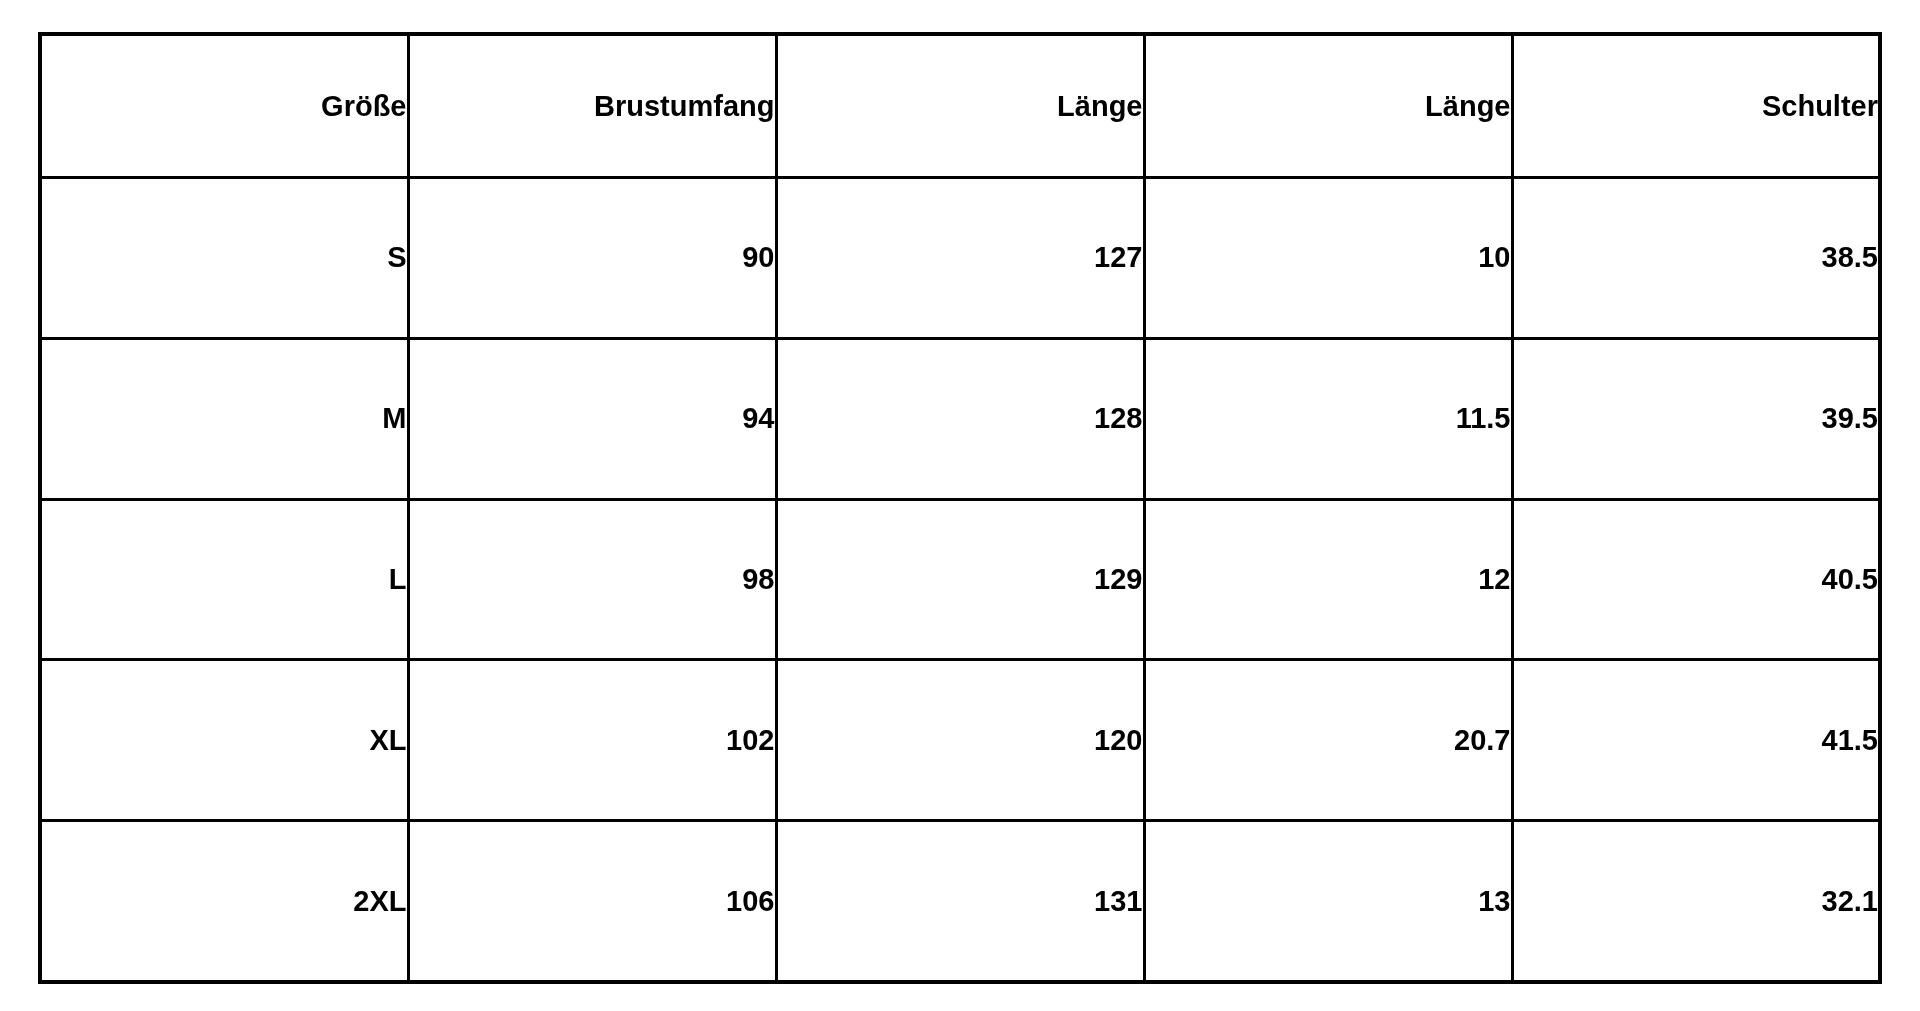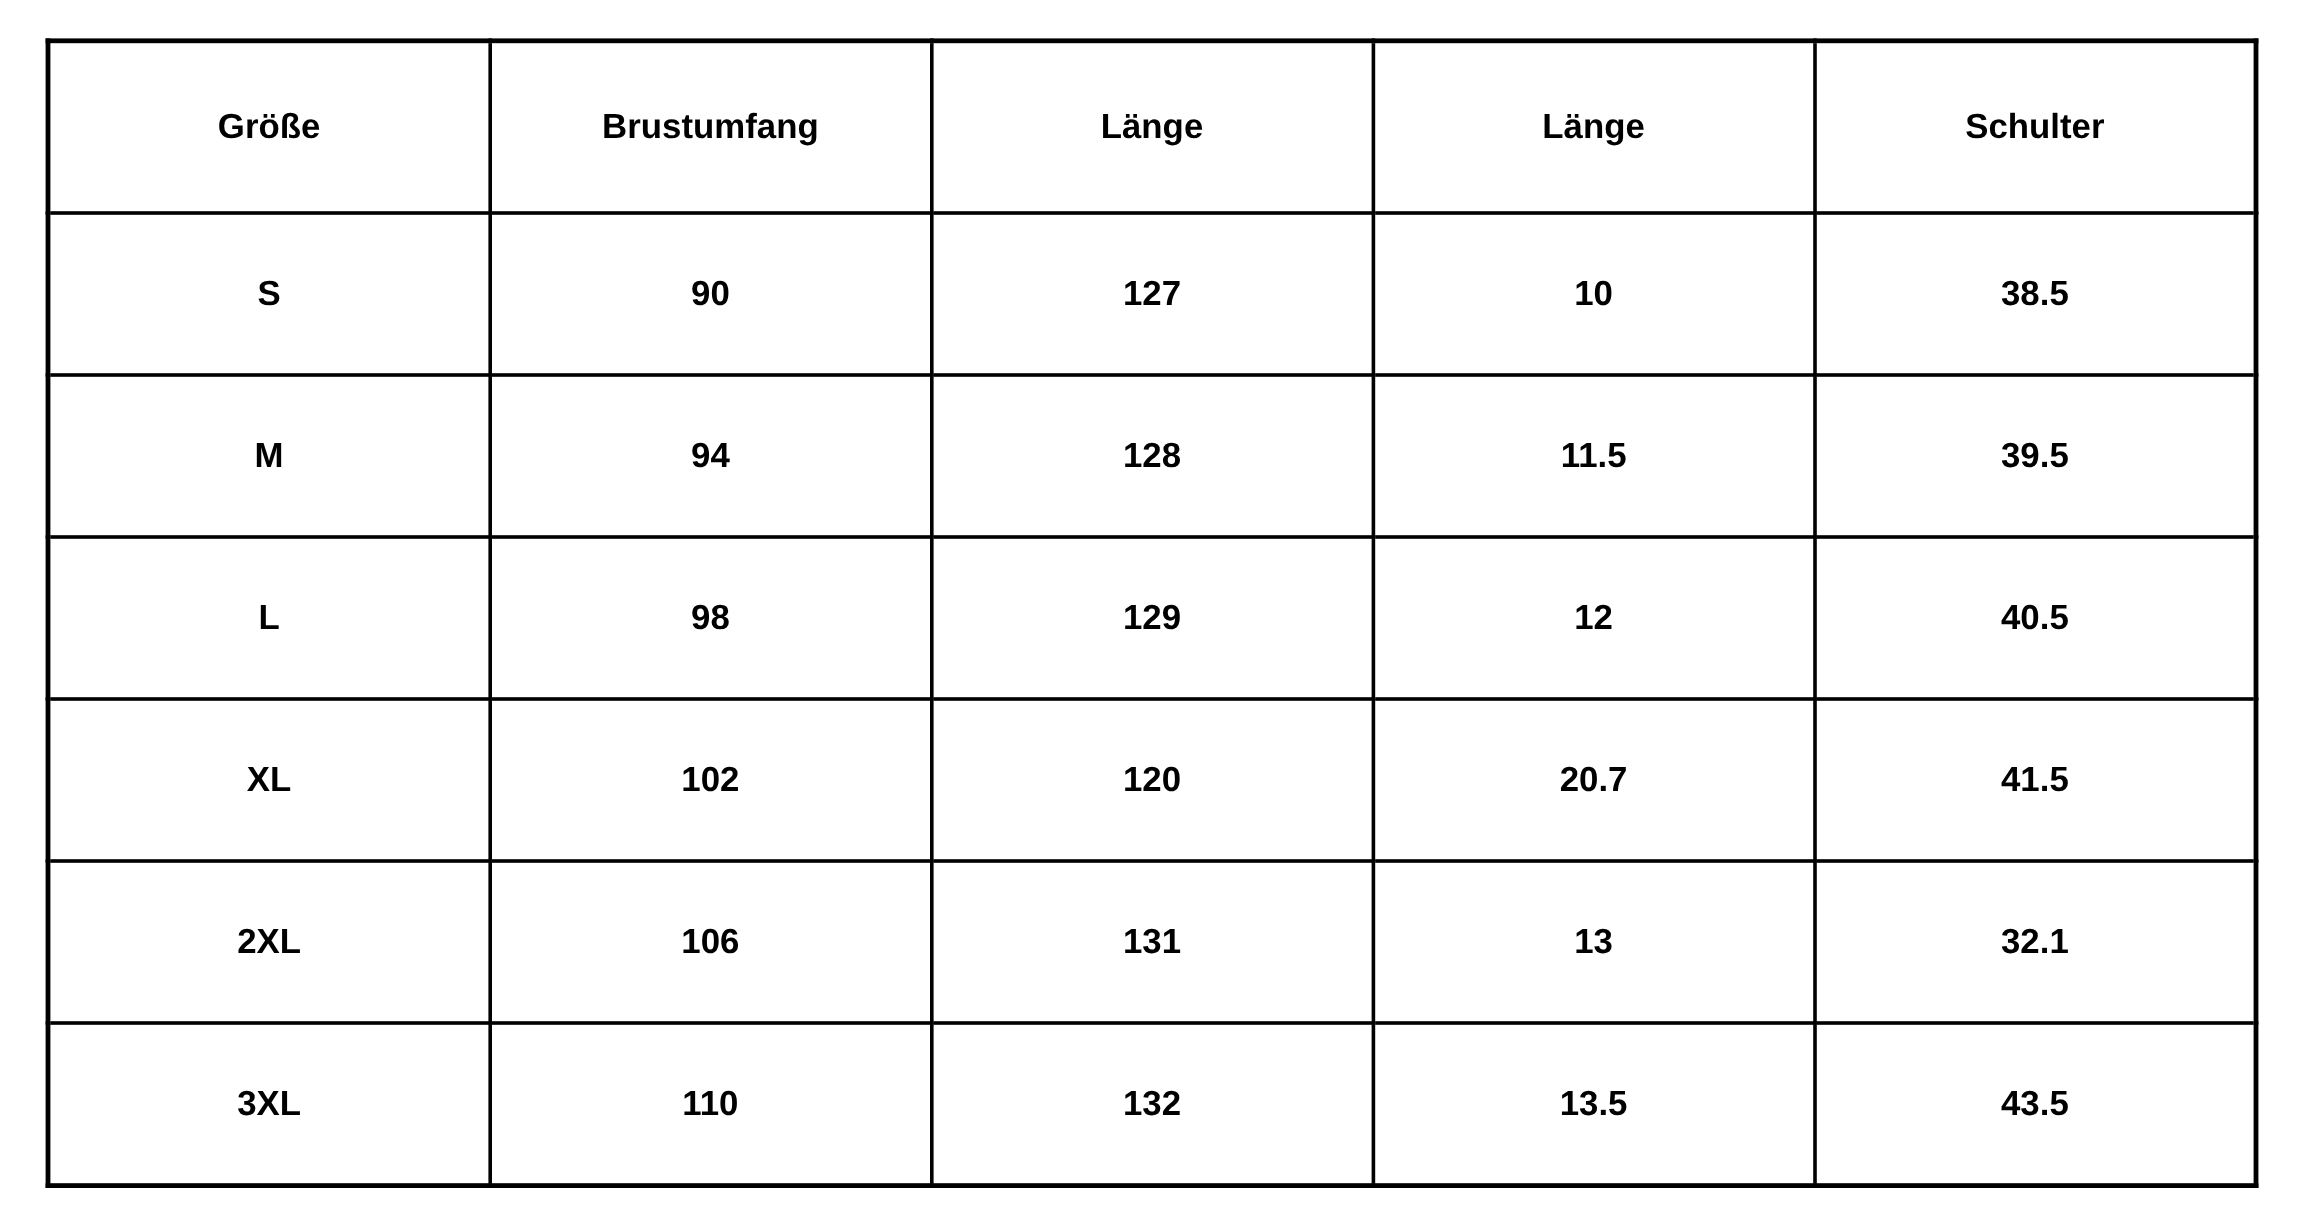--- a/index.html
+++ b/index.html
@@ -21,21 +21,21 @@
   table.size-table {
     width: 100%;
     height: 100%;
     border-collapse: collapse;
     table-layout: fixed;
     border: 4px solid #000000;
   }
   table.size-table th,
   table.size-table td {
     border: 3px solid #000000;
-    text-align: center;
+    text-align: right;
     vertical-align: middle;
     font-size: 29px;
     padding: 0;
     background: #ffffff;
   }
   table.size-table thead th {
     font-weight: bold;
     height: 140px;
   }
   table.size-table tbody td {
@@ -89,22 +89,15 @@
         <td>20.7</td>
         <td>41.5</td>
       </tr>
       <tr>
         <td class="size-cell">2XL</td>
         <td>106</td>
         <td>131</td>
         <td>13</td>
         <td>32.1</td>
       </tr>
-      <tr>
-        <td class="size-cell">3XL</td>
-        <td>110</td>
-        <td>132</td>
-        <td>13.5</td>
-        <td>43.5</td>
-      </tr>
     </tbody>
   </table>
 </div>
 
 </body></html>

